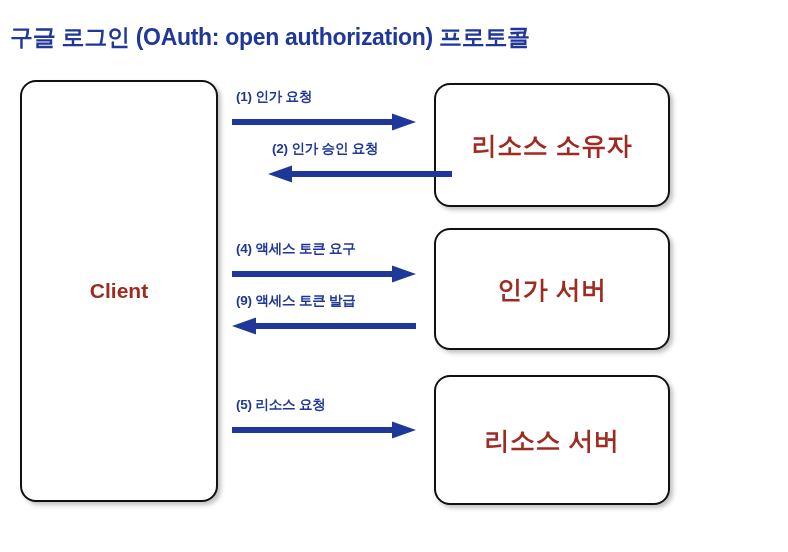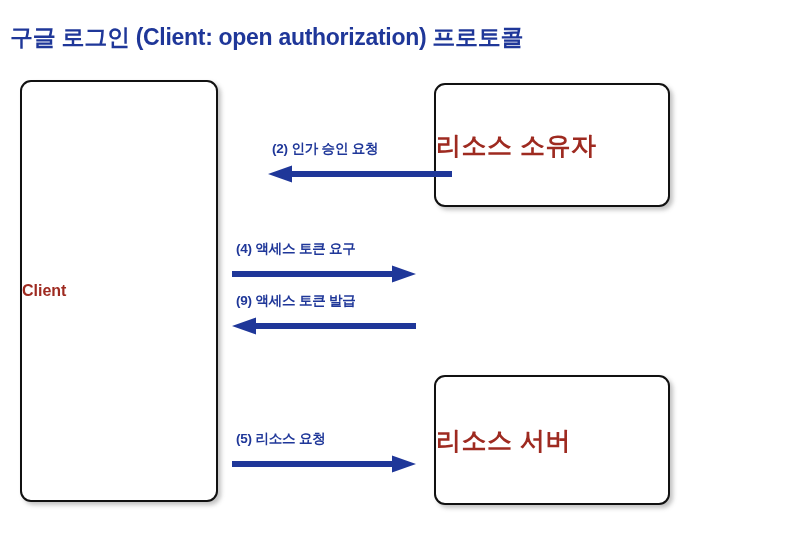--- a/index.html
+++ b/index.html
@@ -28,40 +28,41 @@
     color: #1f3799;
     letter-spacing: -0.3px;
     white-space: nowrap;
   }
 
   
   .node-box {
     position: absolute;
     background: #ffffff;
     border: 2.5px solid #111111;
-    border-radius: 11px;
+    border-radius: 16px;
     box-shadow: 3px 3px 4px rgba(120,120,120,0.45);
     display: flex;
     align-items: center;
+    justify-content: center;
     box-sizing: border-box;
   }
   .node-label {
     color: #9e2a20;
     font-weight: bold;
     white-space: nowrap;
   }
 
   #client-box {
     left: 20px;
     top: 80px;
     width: 198px;
     height: 422px;
   }
   #client-box .node-label {
-    font-size: 16px;
+    font-size: 21px;
   }
 
   #resource-owner-box {
     left: 434px;
     top: 83px;
     width: 236px;
     height: 124px;
   }
   #auth-server-box {
     left: 434px;
@@ -106,43 +107,52 @@
     width: 184px;
     height: 20px;
     display: block;
   }
 
   
   #flow-1 { top: 88px;  }
   #flow-2 { top: 140px; margin-left: 36px; }
   #flow-3 { top: 240px; }
   #flow-4 { top: 292px; }
-  #flow-5 { top: 396px; margin-top: 34px; }
+  #flow-5 { top: 396px; }
   #flow-6 { top: 456px; }
 </style>
 </head>
 <body>
 
 <div id="canvas">
 
-  <div id="page-title">구글 로그인 (Client: open authorization) 프로토콜</div>
+  <div id="page-title">구글 로그인 (OAuth: open authorization) 프로토콜</div>
 
   <div class="node-box" id="client-box">
     <span class="node-label">Client</span>
   </div>
 
   <div class="node-box" id="resource-owner-box">
     <span class="node-label">리소스 소유자</span>
   </div>
 
+  <div class="node-box" id="auth-server-box">
+    <span class="node-label">인가 서버</span>
+  </div>
 
   <div class="node-box" id="resource-server-box">
     <span class="node-label">리소스 서버</span>
   </div>
 
+  <div class="flow" id="flow-1">
+    <span class="flow-label">(1) 인가 요청</span>
+    <svg class="flow-arrow" viewBox="0 0 184 20">
+      <path d="M0 7 L160 7 L160 1.5 L184 10 L160 18.5 L160 13 L0 13 Z" fill="#1f3799"></path>
+    </svg>
+  </div>
 
   <div class="flow" id="flow-2">
     <span class="flow-label">(2) 인가 승인 요청</span>
     <svg class="flow-arrow" viewBox="0 0 184 20">
       <path d="M184 7 L24 7 L24 1.5 L0 10 L24 18.5 L24 13 L184 13 Z" fill="#1f3799"></path>
     </svg>
   </div>
 
   <div class="flow" id="flow-3">
     <span class="flow-label">(4) 액세스 토큰 요구</span>

